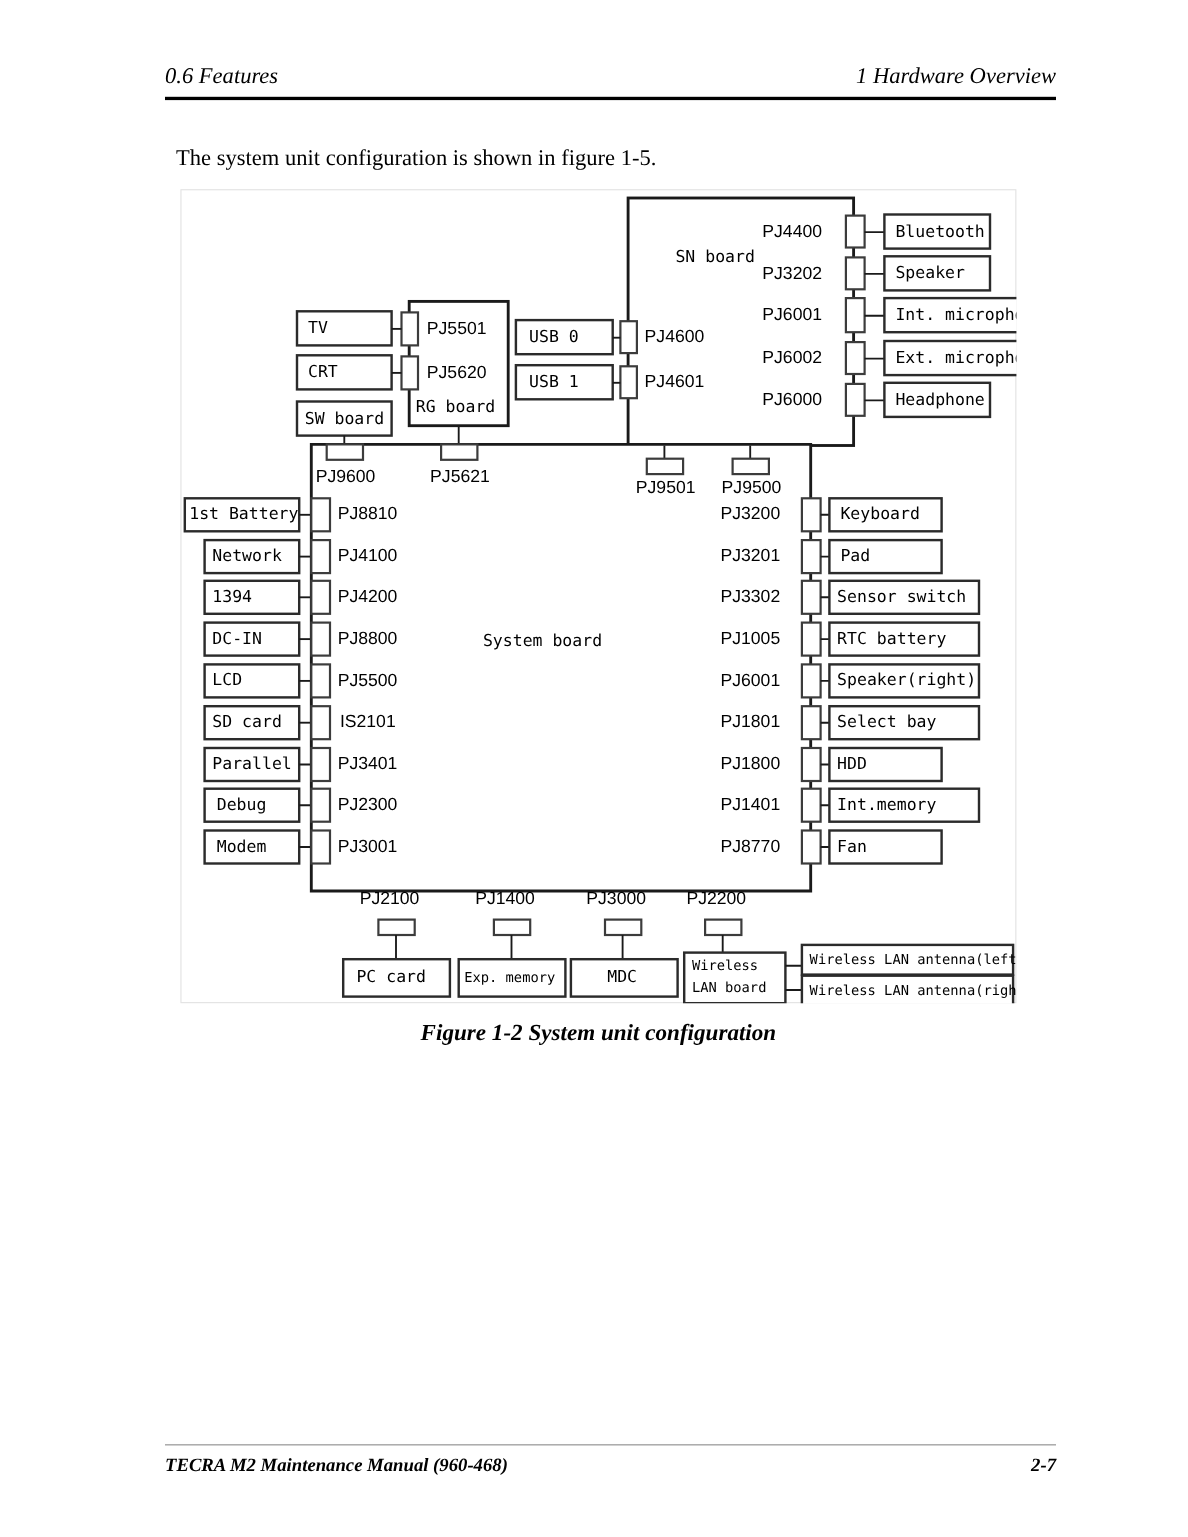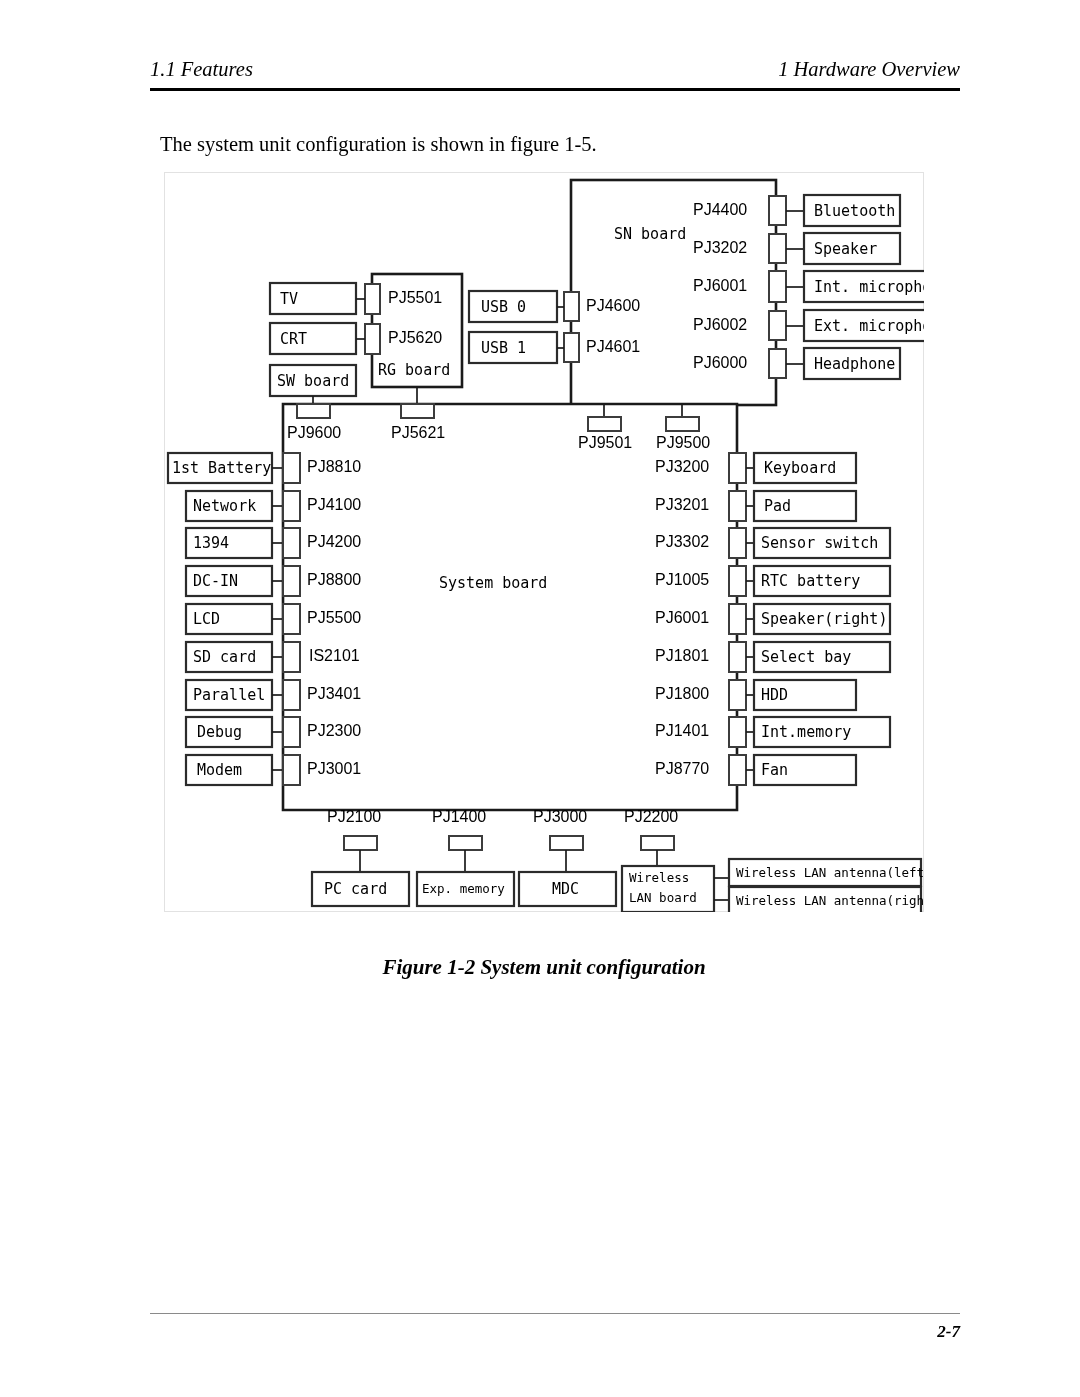--- a/index.html
+++ b/index.html
@@ -128,21 +128,20 @@
   #figure-caption {
     position: absolute;
     left: 164px;
     top: 926px;
     width: 760px;
     text-align: center;
     font-style: italic;
     font-weight: bold;
     font-size: 21px;
     font-family: "Liberation Serif", serif;
-    margin-top: 29px;
   }
 
   
   #footer-rule {
     position: absolute;
     left: 150px;
     top: 1313px;
     width: 810px;
     height: 1px;
     background: #8a8a8a;
@@ -172,21 +171,21 @@
     font-weight: bold;
     font-size: 17px;
     font-family: "Liberation Serif", serif;
     white-space: nowrap;
   }
 </style>
 </head>
 <body>
 
 <div id="page-header">
-  <div class="hdr-left">1.1 Features</div>
+  <div class="hdr-left">0.6 Features</div>
   <div class="hdr-right">1  Hardware Overview</div>
 </div>
 <div id="header-rule"></div>
 
 <div id="intro-text">The system unit configuration is shown in figure 1-5.</div>
 
 <div id="figure-area"></div>
 
 <div id="diagram">
 <svg width="760" height="740" viewBox="0 0 760 740" xmlns="http://www.w3.org/2000/svg">
@@ -417,14 +416,15 @@
   <rect class="boxrect" x="565" y="715" width="192" height="27"></rect>
   <text class="dtext-sm" x="572" y="729">Wireless LAN antenna(right)</text>
 
 </svg>
 </div>
 
 <div id="figure-caption">Figure 1-2  System unit configuration</div>
 
 <div id="footer-rule"></div>
 <div id="page-footer">
+  <div class="ftr-left">TECRA M2 Maintenance Manual (960-468)</div>
   <div class="ftr-right">2-7</div>
 </div>
 
 </body></html>

